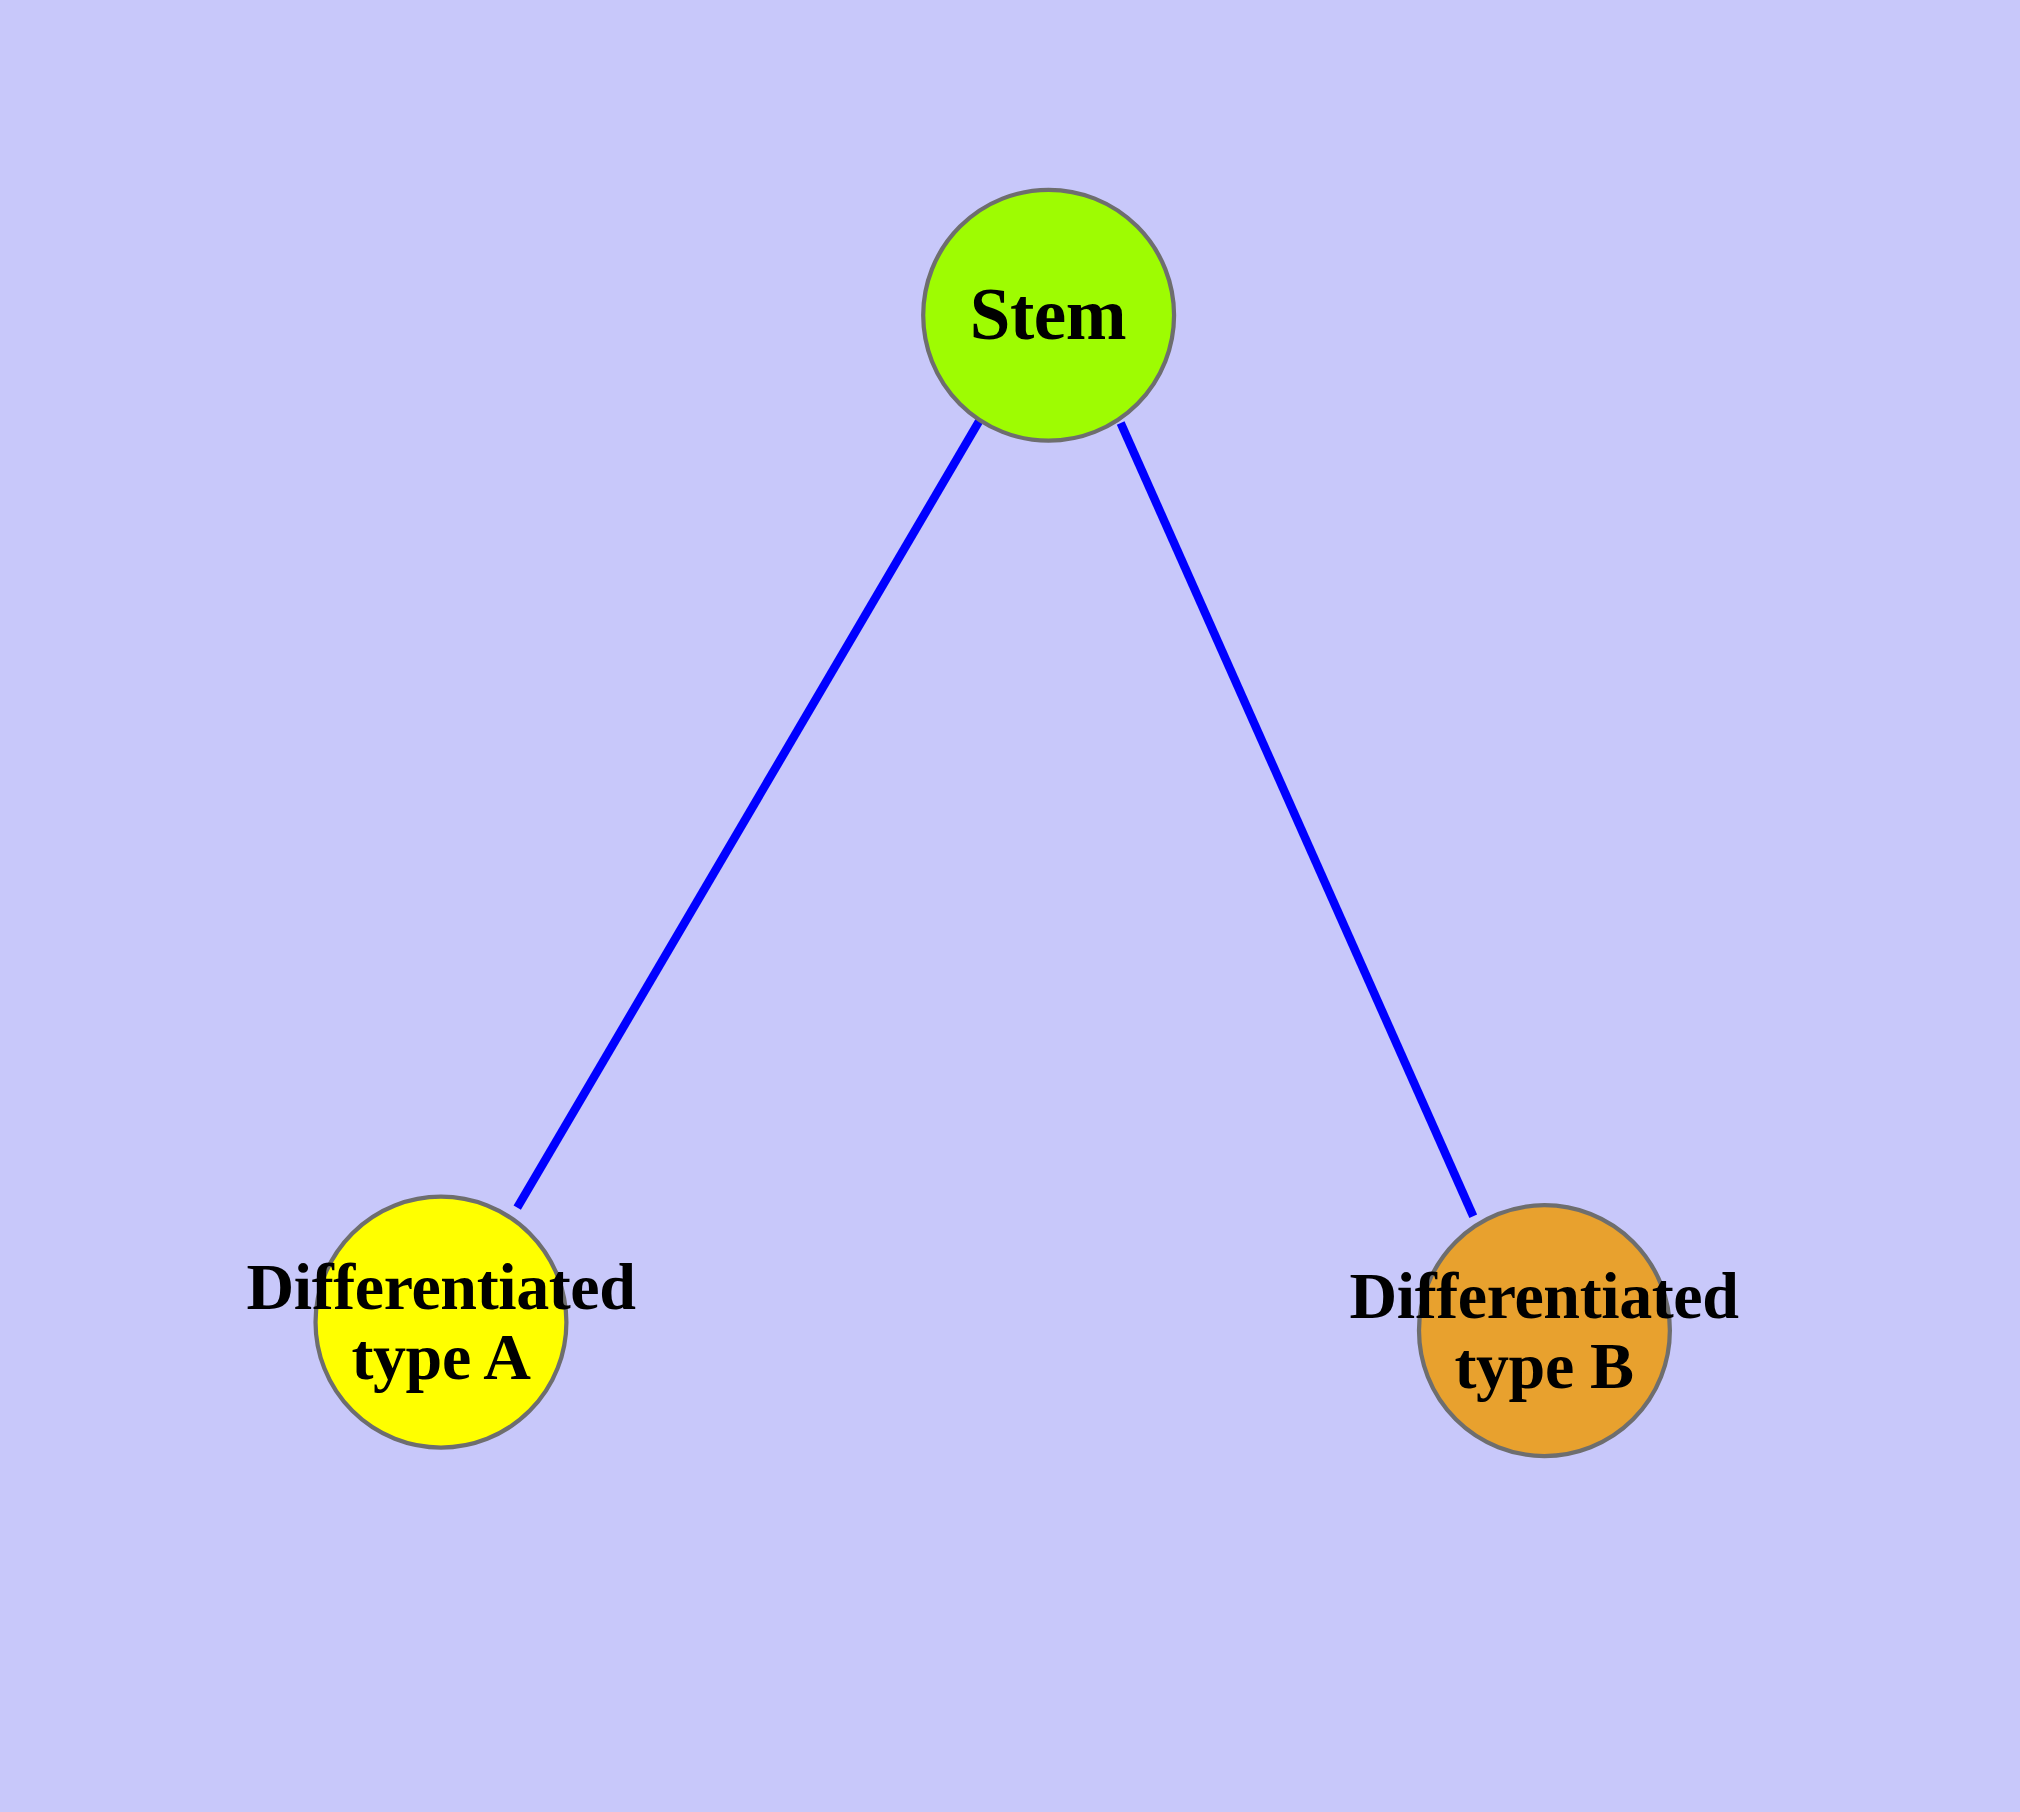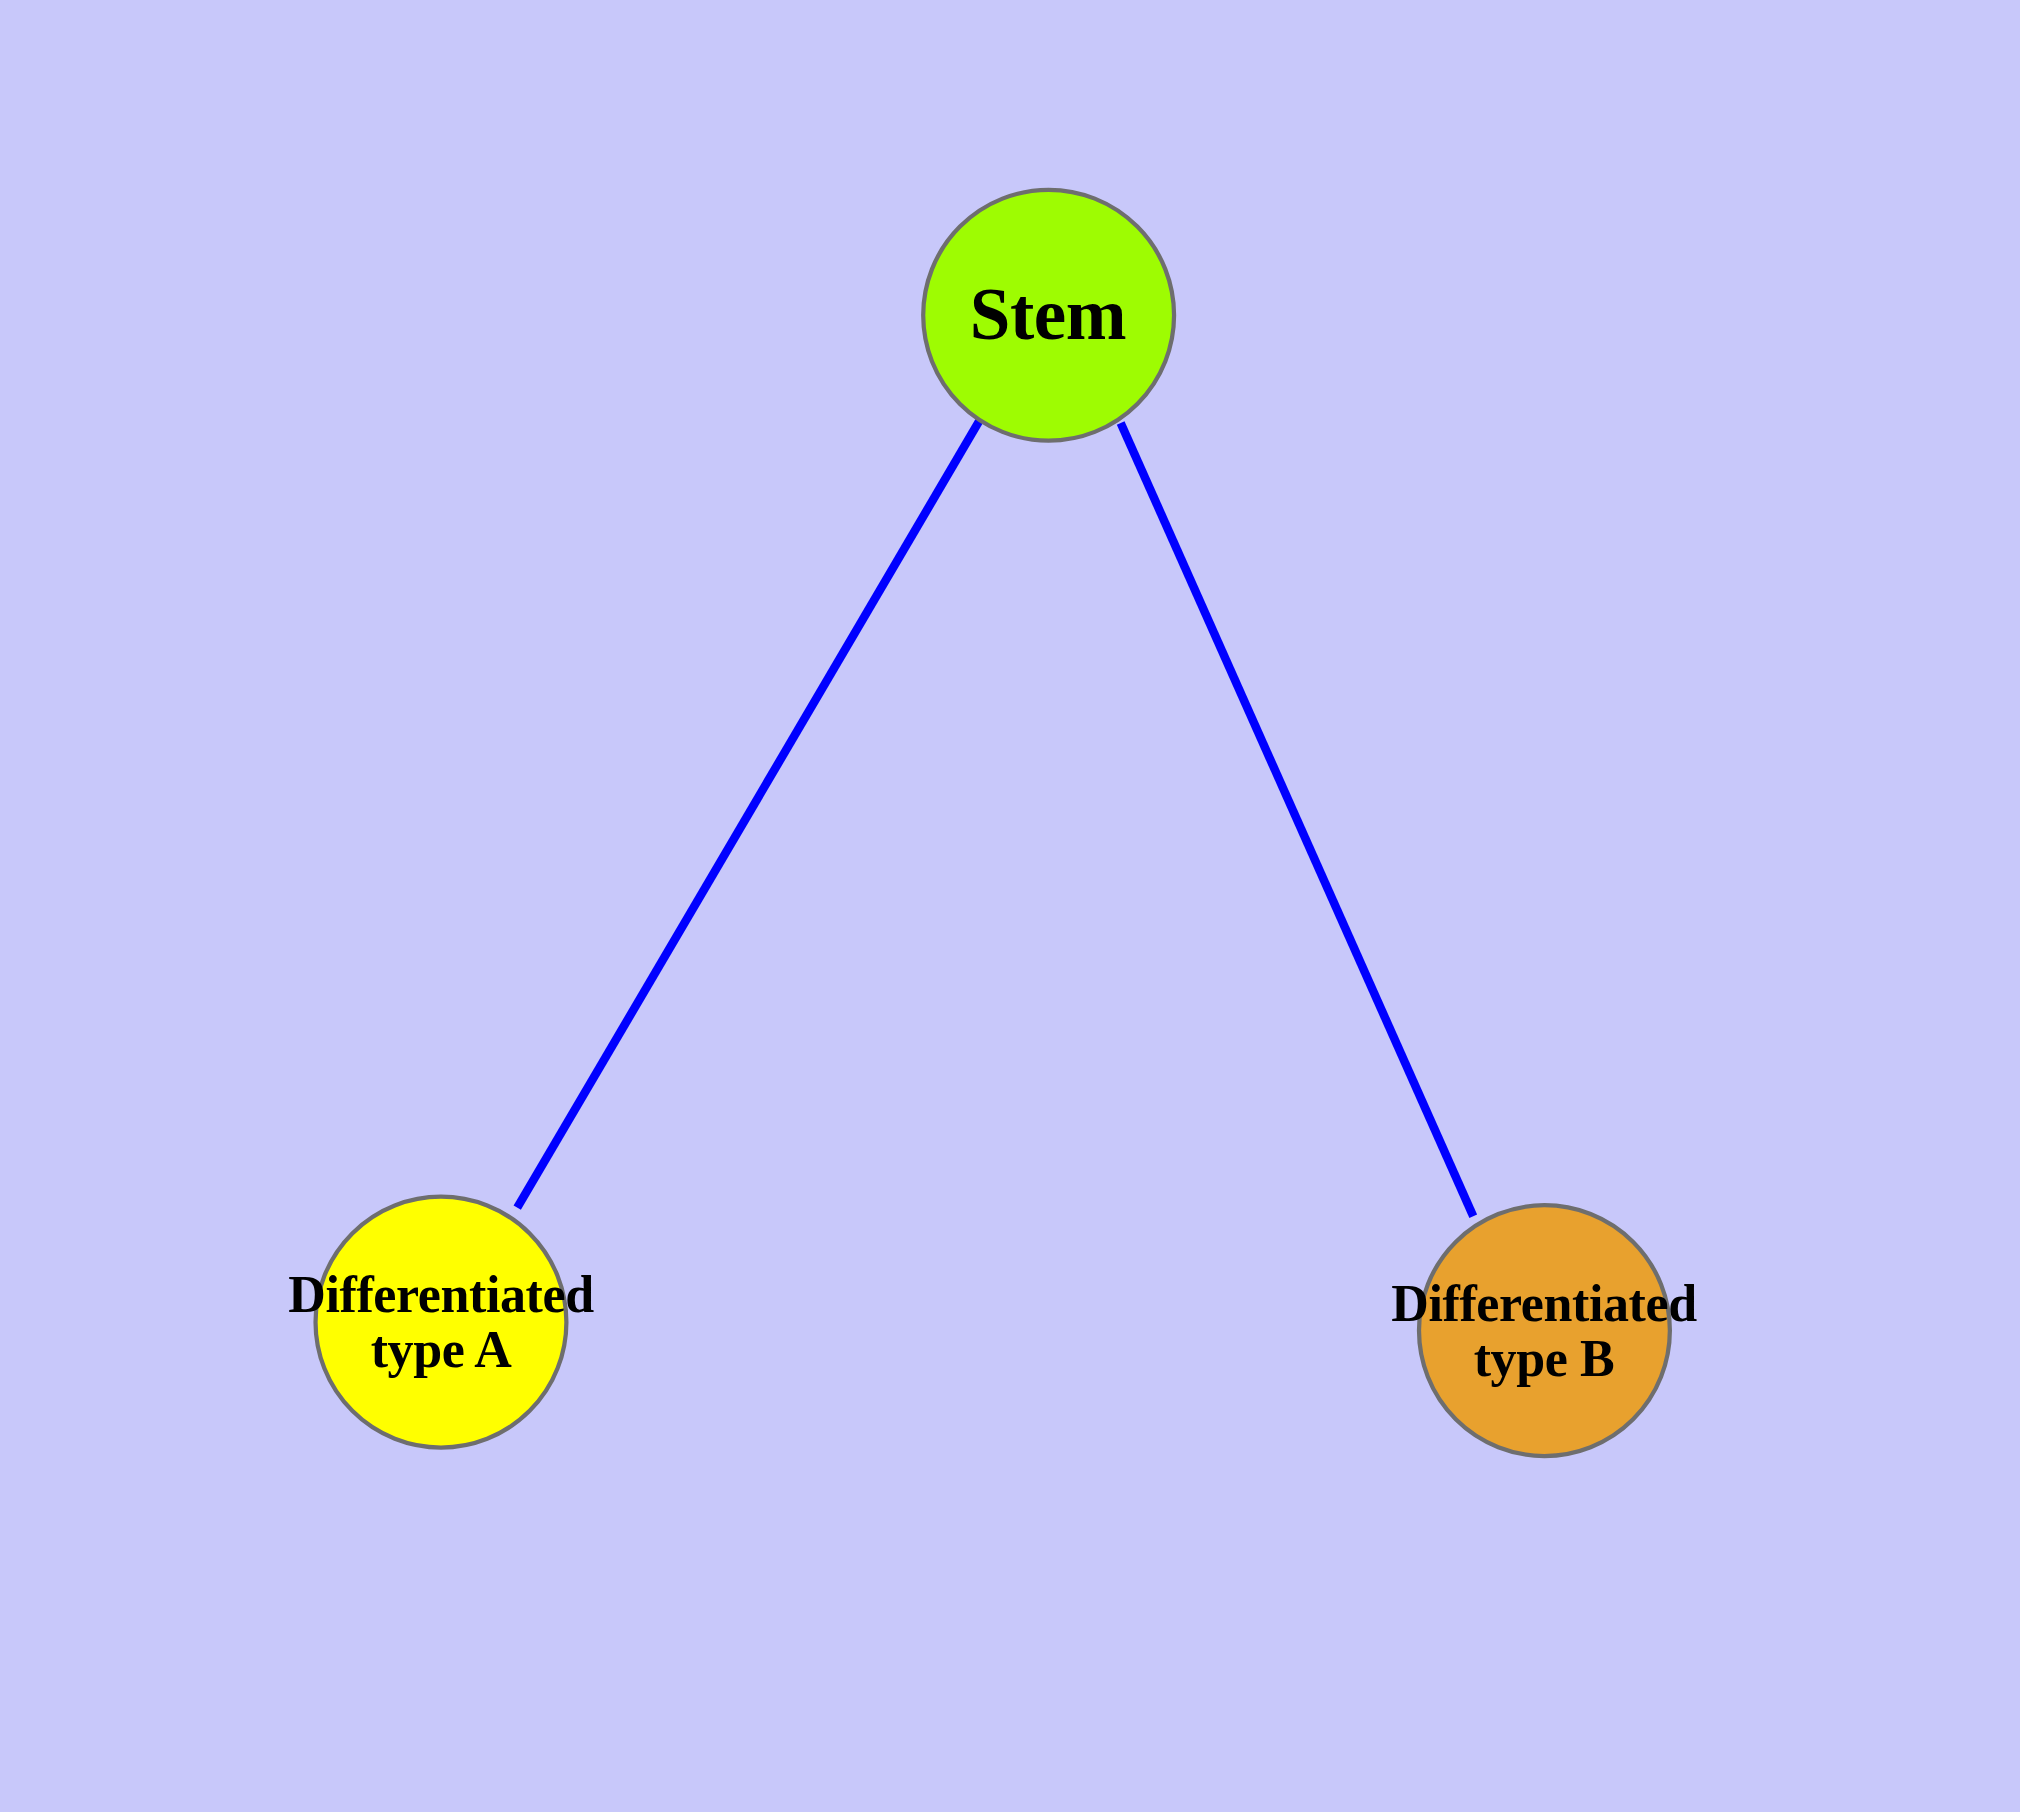--- a/index.html
+++ b/index.html
@@ -35,21 +35,21 @@
     line-height: 1.06;
     letter-spacing: -0.4px;
     transform: translate(-50%, -50%);
     pointer-events: none;
     -webkit-font-smoothing: antialiased;
   }
   .label-stem {
     font-size: 73px;
   }
   .label-wide {
-    font-size: 52px;
+    font-size: 66px;
   }
 </style>
 </head>
 <body>
 
 <div id="canvas" style="width: 2021px; height: 1812px;">
 
   <div id="bg-rect" style="background: rgb(200, 200, 250);"></div>
 
   <svg id="graph-svg" viewBox="0 0 2384 2138" xmlns="http://www.w3.org/2000/svg" style="width: 2021px; height: 1812px;">

